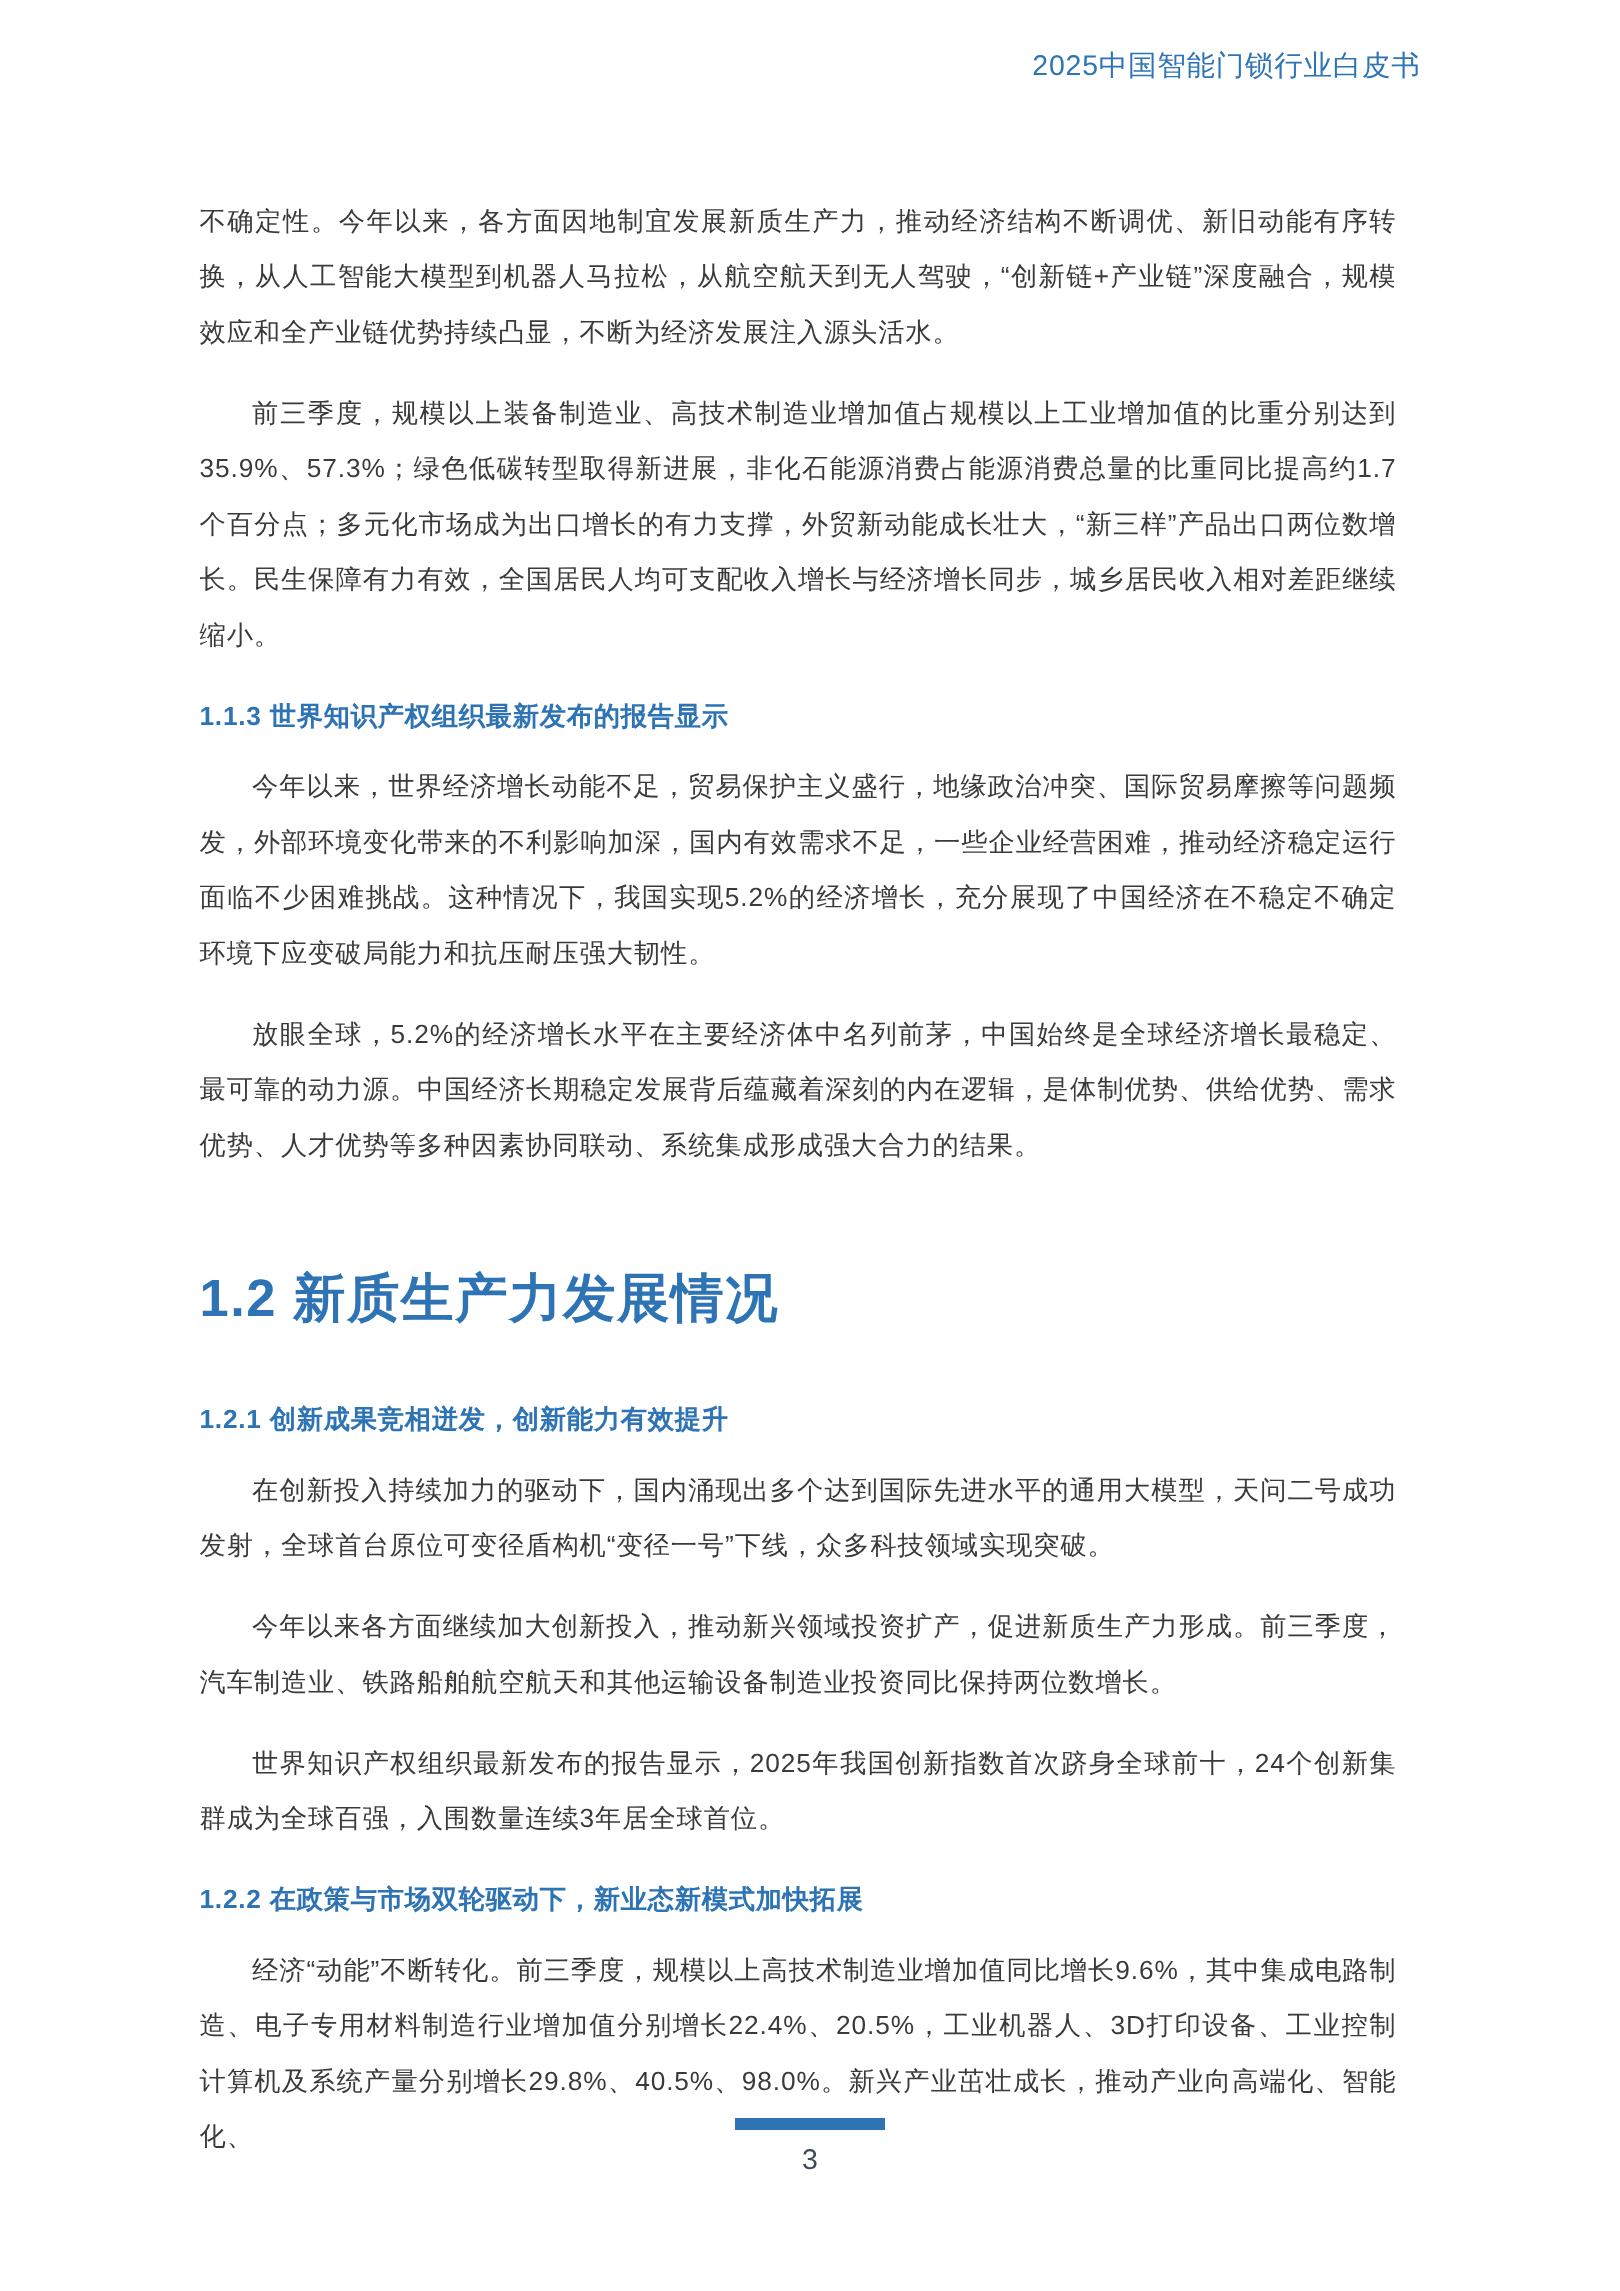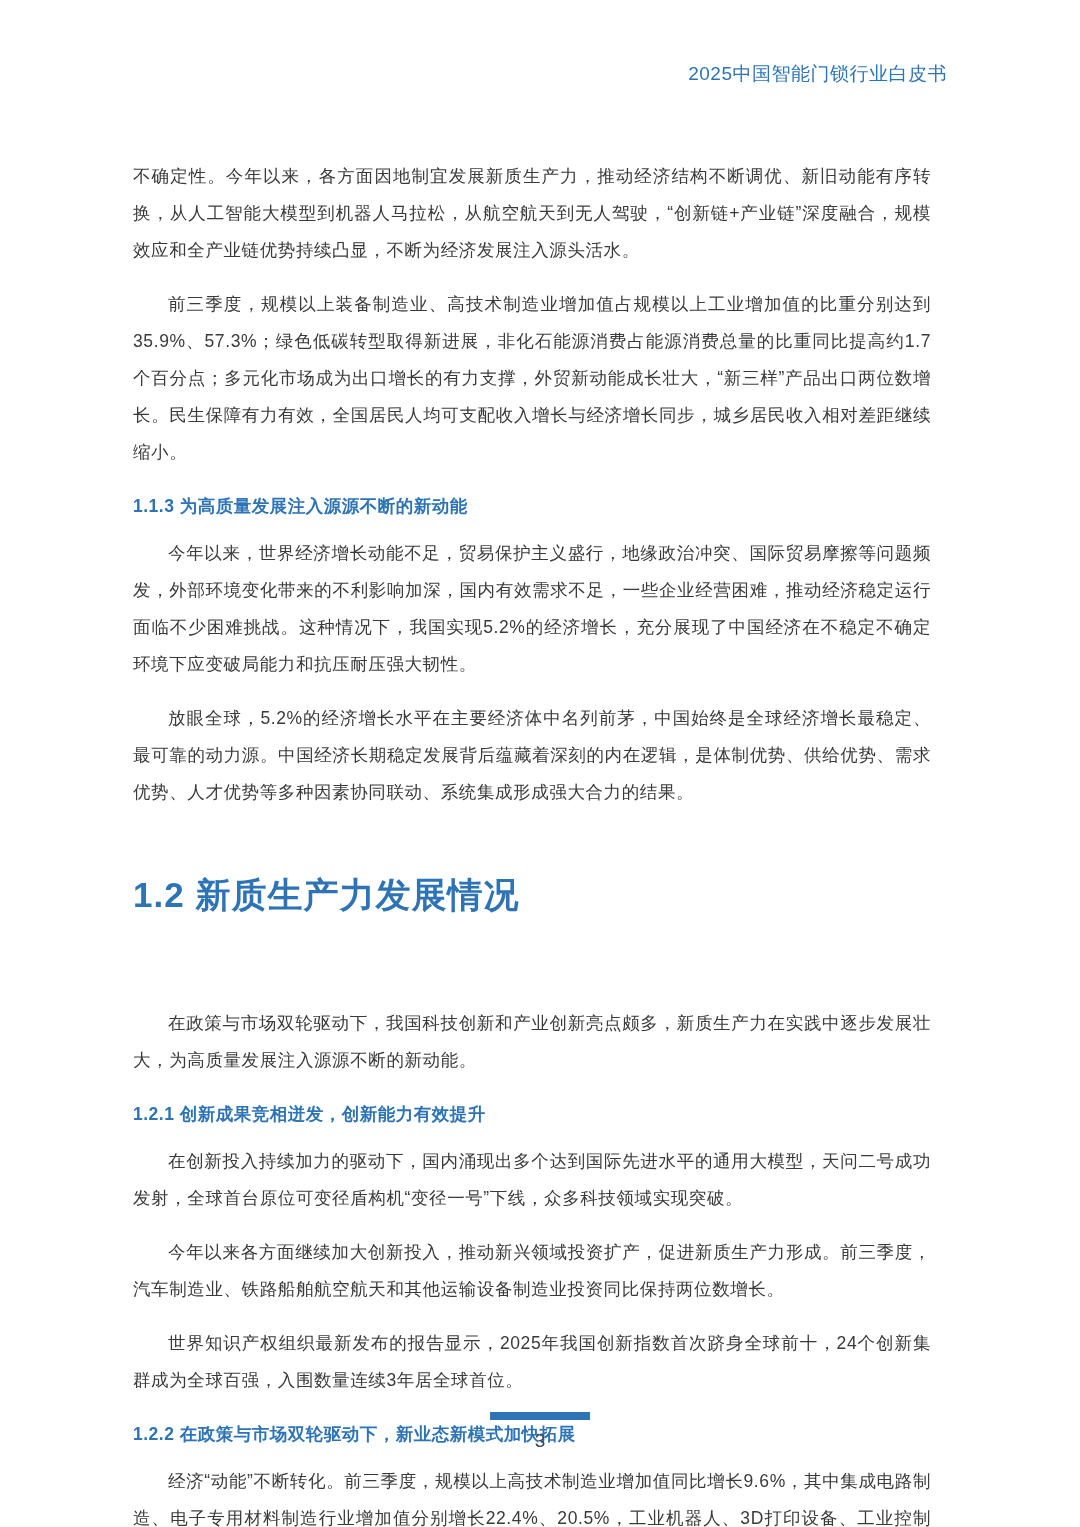--- a/index.html
+++ b/index.html
@@ -9,21 +9,21 @@
   }
   .page {
     position: relative;
     width: 1080px;
     height: 1527px;
     margin: 0 auto;
     background: #ffffff;
     font-family: "Liberation Sans", "DejaVu Sans", sans-serif;
     color: #3a3a3a;
     box-sizing: border-box;
-    padding: 62px 133px 0 133px;
+    padding: 33px 133px 0 133px;
     overflow: hidden;
   }
   .doc-header {
     text-align: right;
     color: #2e74b5;
     font-size: 19px;
     letter-spacing: 0.5px;
     line-height: 24px;
   }
   .content {
@@ -46,21 +46,21 @@
     line-height: 26px;
     letter-spacing: 0.5px;
     margin: 22px 0 16px 0;
   }
   .section-title {
     color: #2e74b5;
     font-weight: bold;
     font-size: 35px;
     line-height: 44px;
     letter-spacing: 1px;
-    margin: 62px 0 88px 0;
+    margin: 62px 0 45px 0;
   }
   .footer {
     position: absolute;
     left: 0;
     bottom: 0;
     width: 1080px;
     height: 115px;
   }
   .footer-bar {
     position: absolute;
@@ -87,29 +87,28 @@
 <div class="page">
 
   <div class="doc-header">2025中国智能门锁行业白皮书</div>
 
   <div class="content">
 
     <p class="para">不确定性。今年以来，各方面因地制宜发展新质生产力，推动经济结构不断调优、新旧动能有序转换，从人工智能大模型到机器人马拉松，从航空航天到无人驾驶，“创新链+产业链”深度融合，规模效应和全产业链优势持续凸显，不断为经济发展注入源头活水。</p>
 
     <p class="para indent">前三季度，规模以上装备制造业、高技术制造业增加值占规模以上工业增加值的比重分别达到35.9%、57.3%；绿色低碳转型取得新进展，非化石能源消费占能源消费总量的比重同比提高约1.7个百分点；多元化市场成为出口增长的有力支撑，外贸新动能成长壮大，“新三样”产品出口两位数增长。民生保障有力有效，全国居民人均可支配收入增长与经济增长同步，城乡居民收入相对差距继续缩小。</p>
 
-    <h3 class="subheading">1.1.3 为高质量发展注入源源不断的新动能</h3>
+    <h3 class="subheading">1.1.3 世界知识产权组织最新发布的报告显示</h3>
 
     <p class="para indent">今年以来，世界经济增长动能不足，贸易保护主义盛行，地缘政治冲突、国际贸易摩擦等问题频发，外部环境变化带来的不利影响加深，国内有效需求不足，一些企业经营困难，推动经济稳定运行面临不少困难挑战。这种情况下，我国实现5.2%的经济增长，充分展现了中国经济在不稳定不确定环境下应变破局能力和抗压耐压强大韧性。</p>
 
     <p class="para indent">放眼全球，5.2%的经济增长水平在主要经济体中名列前茅，中国始终是全球经济增长最稳定、最可靠的动力源。中国经济长期稳定发展背后蕴藏着深刻的内在逻辑，是体制优势、供给优势、需求优势、人才优势等多种因素协同联动、系统集成形成强大合力的结果。</p>
 
     <h1 class="section-title">1.2 新质生产力发展情况</h1>
 
-    <p class="para indent">在政策与市场双轮驱动下，我国科技创新和产业创新亮点颇多，新质生产力在实践中逐步发展壮大，为高质量发展注入源源不断的新动能。</p>
 
     <h3 class="subheading">1.2.1 创新成果竞相迸发，创新能力有效提升</h3>
 
     <p class="para indent">在创新投入持续加力的驱动下，国内涌现出多个达到国际先进水平的通用大模型，天问二号成功发射，全球首台原位可变径盾构机“变径一号”下线，众多科技领域实现突破。</p>
 
     <p class="para indent">今年以来各方面继续加大创新投入，推动新兴领域投资扩产，促进新质生产力形成。前三季度，汽车制造业、铁路船舶航空航天和其他运输设备制造业投资同比保持两位数增长。</p>
 
     <p class="para indent">世界知识产权组织最新发布的报告显示，2025年我国创新指数首次跻身全球前十，24个创新集群成为全球百强，入围数量连续3年居全球首位。</p>
 
     <h3 class="subheading">1.2.2 在政策与市场双轮驱动下，新业态新模式加快拓展</h3>

